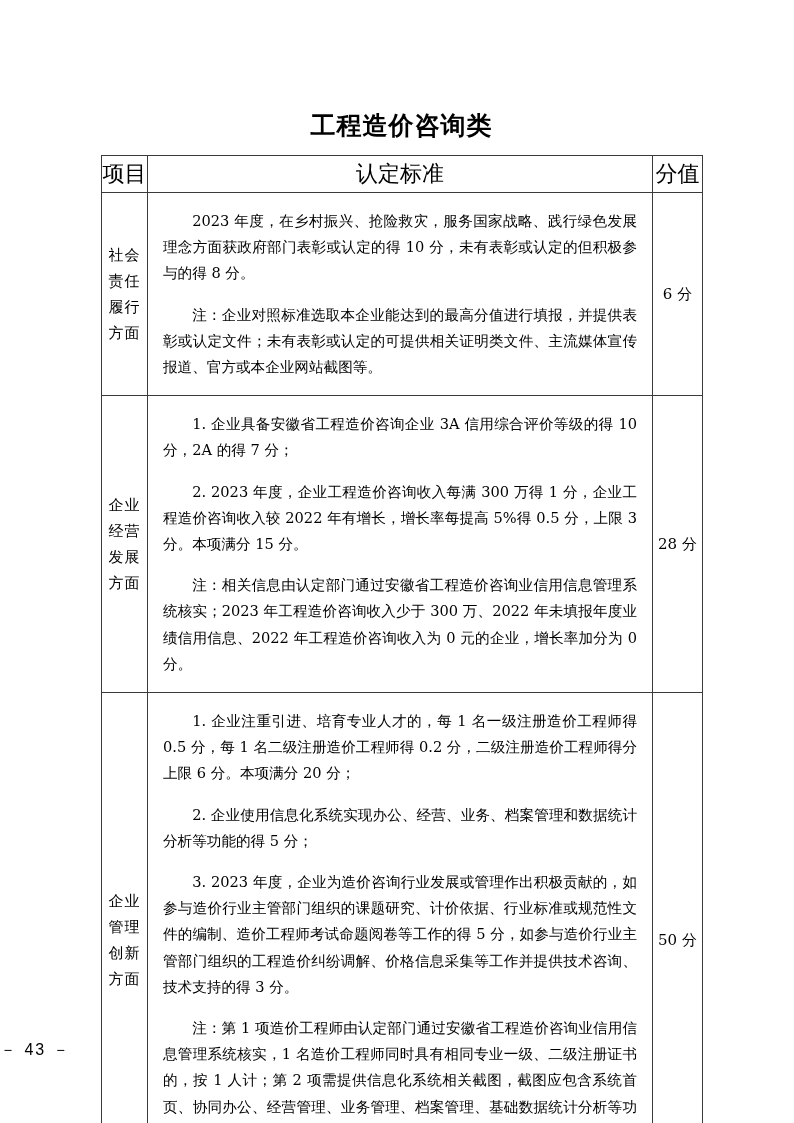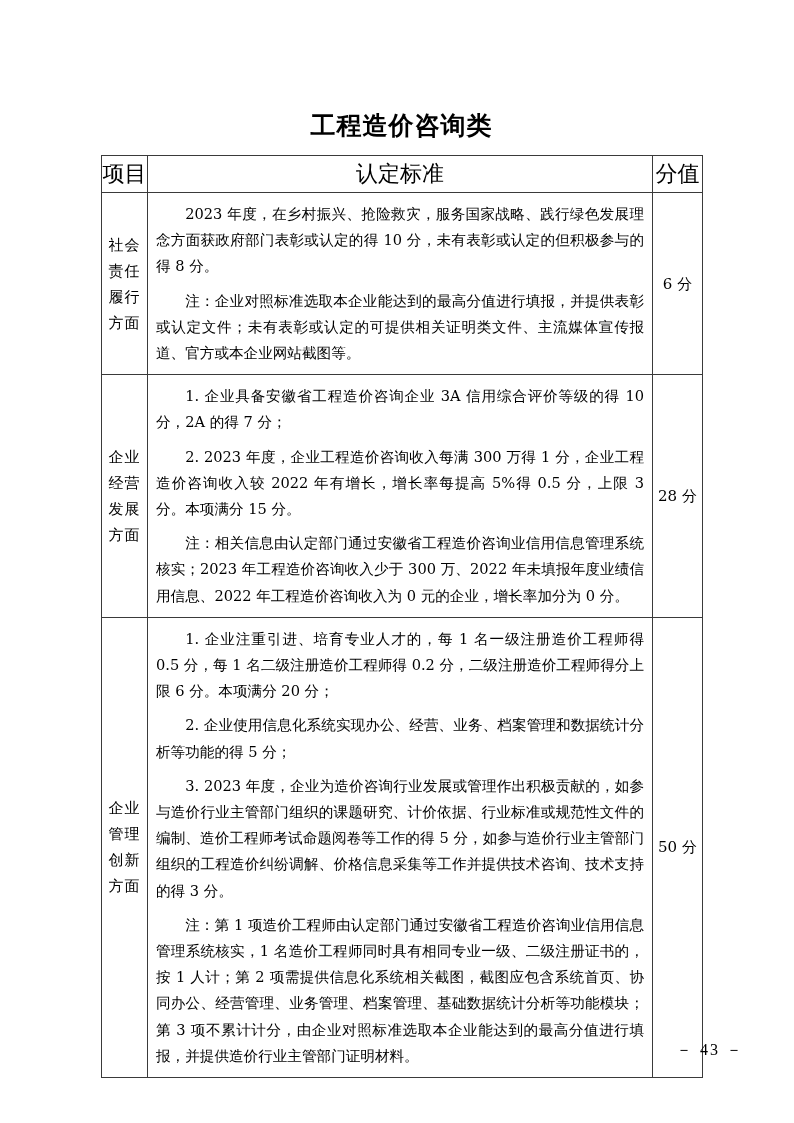--- a/index.html
+++ b/index.html
@@ -78,33 +78,32 @@
   }
   .cell-criteria {
     font-size: 14.6px;
     line-height: 26.2px;
     padding: 6px 7px 7px 8px;
     text-align: justify;
     text-justify: inter-ideograph;
     letter-spacing: 0px;
   }
   .cell-criteria p {
-    margin: 8px;
+    margin: 15px;
     text-indent: 2em;
     text-align: justify;
     text-justify: inter-ideograph;
   }
   .page-number {
     position: absolute;
     left: 0;
     top: 1040px;
     width: 744px;
-    text-align: right;
     font-size: 16px;
-    font-family: Liberation Serif, serif;
+    font-family: Liberation Sans, sans-serif;
     letter-spacing: 2px;
   }
 </style>
 </head>
 <body>
 
 <div class="page">
 
   <div class="doc-title">工程造价咨询类</div>
 

